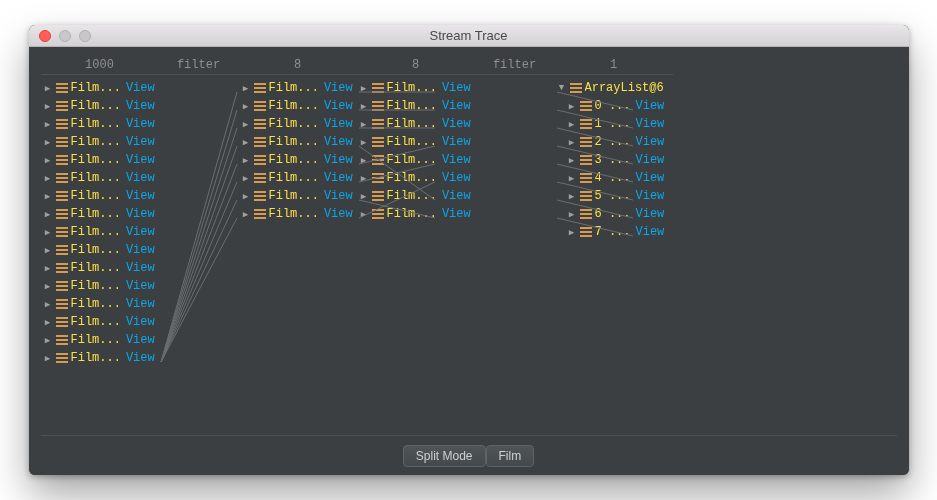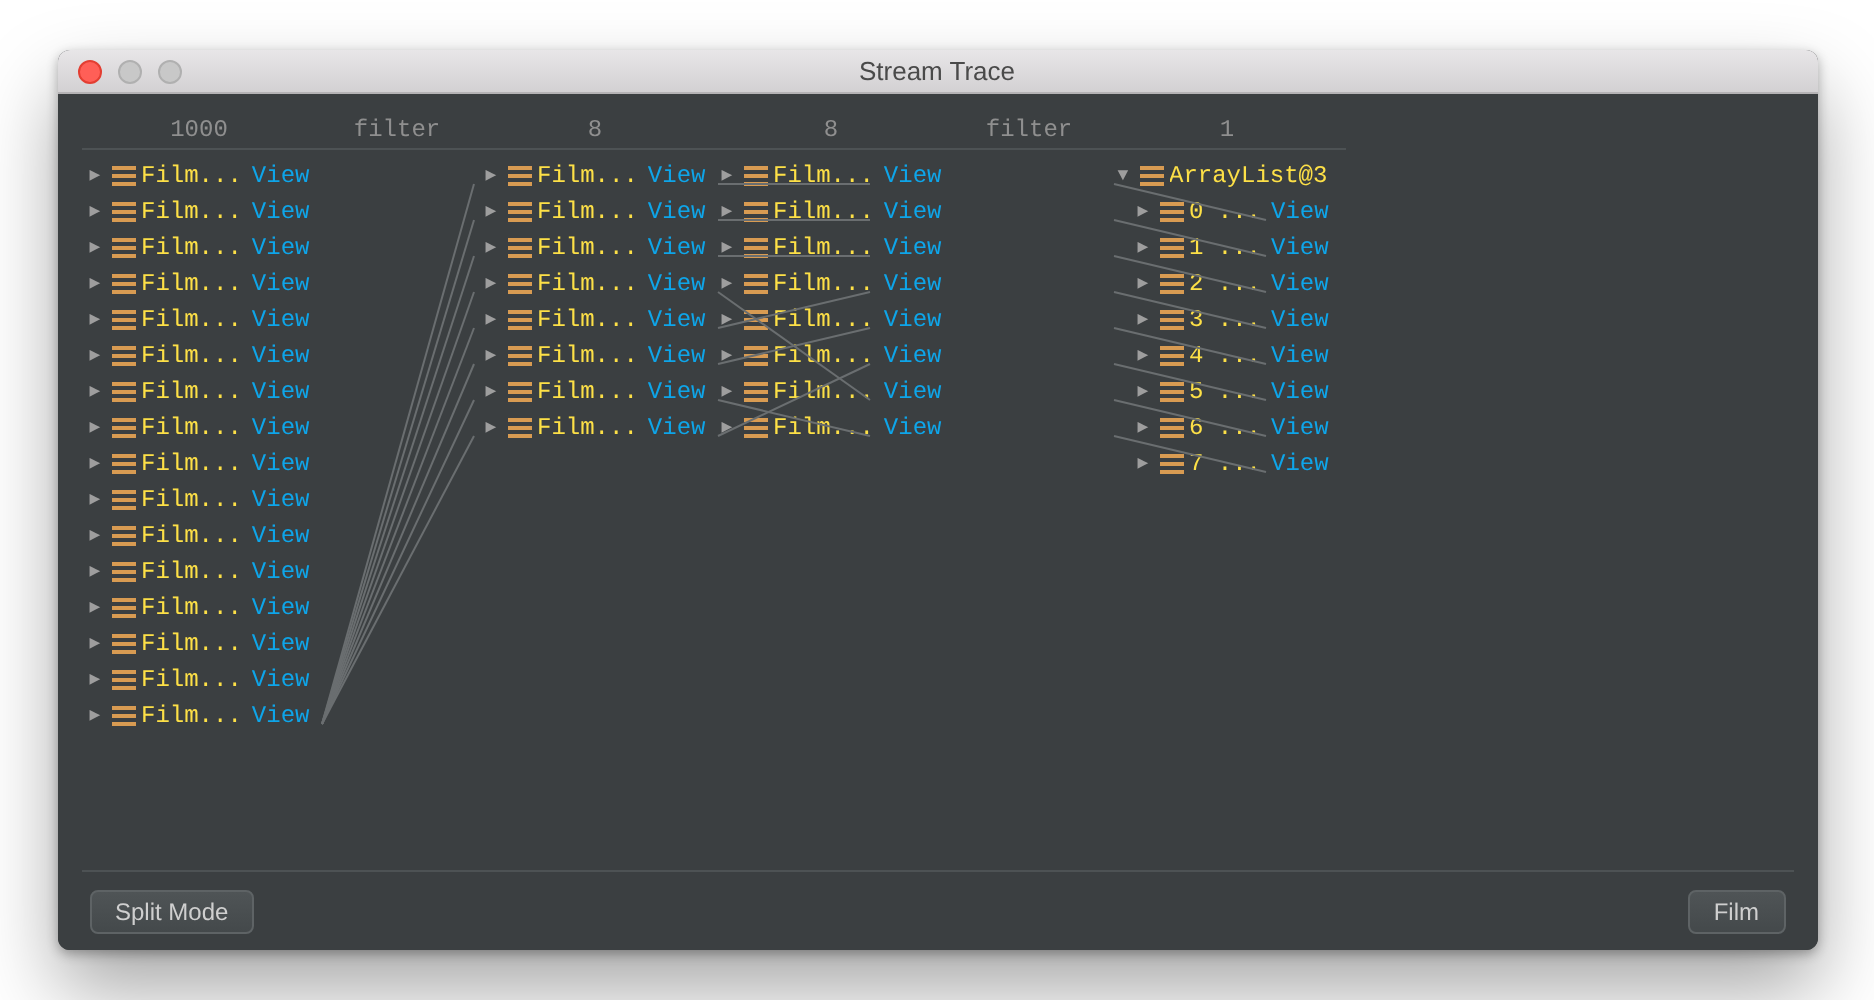--- a/index.html
+++ b/index.html
@@ -115,21 +115,21 @@
   svg.connectors {
     position: absolute;
     inset: 0;
     pointer-events: none;
   }
   svg line { stroke: #6a6e70; stroke-width: 1; }
   .footer {
     height: 40px;
     display: flex;
     align-items: center;
-    justify-content: space-between;
+    justify-content: center;
     border-top: 1px solid #4d5254;
     padding: 0 4px;
   }
   .btn {
     background: linear-gradient(#4f5456,#44494b);
     color: #cfcfcf;
     font-size: 12px;
     border: 1px solid #5e6365;
     border-radius: 4px;
     padding: 3px 12px;
@@ -496,21 +496,21 @@
         <div class="col list">
           <div class="header">1</div>
           <div class="listbody">
             <div class="row">
               <span class="tri down">▼</span>
               <span class="objicon">
                 <span></span>
                 <span></span>
                 <span></span>
               </span>
-              <span class="label">ArrayList@3</span>
+              <span class="label">ArrayList@6</span>
             </div>
             <div class="row" style="padding-left: 12px;">
               <span class="tri">▶</span>
               <span class="objicon">
                 <span></span>
                 <span></span>
                 <span></span>
               </span>
               <span class="label">0 ...</span>
               <span class="view">View</span>

